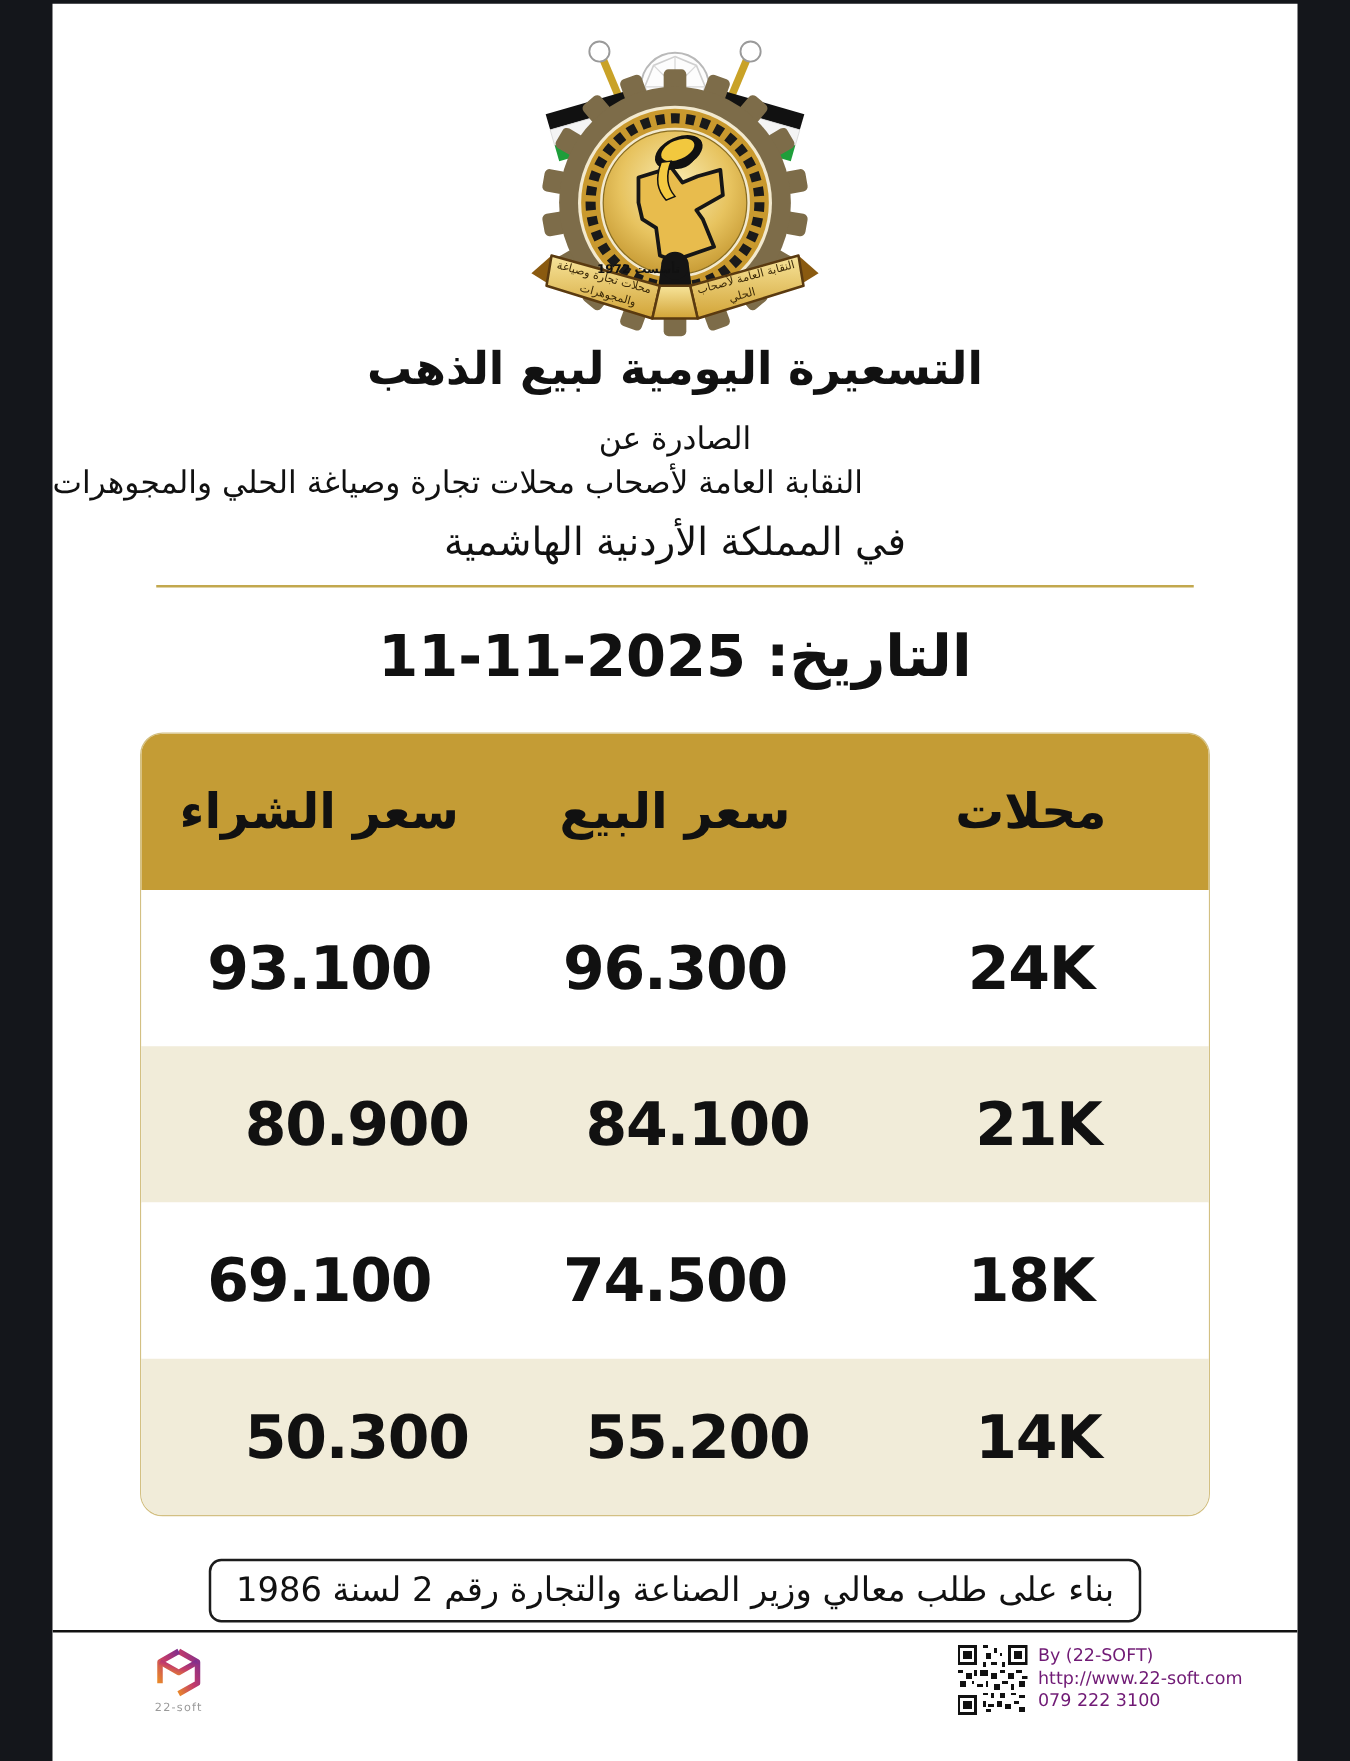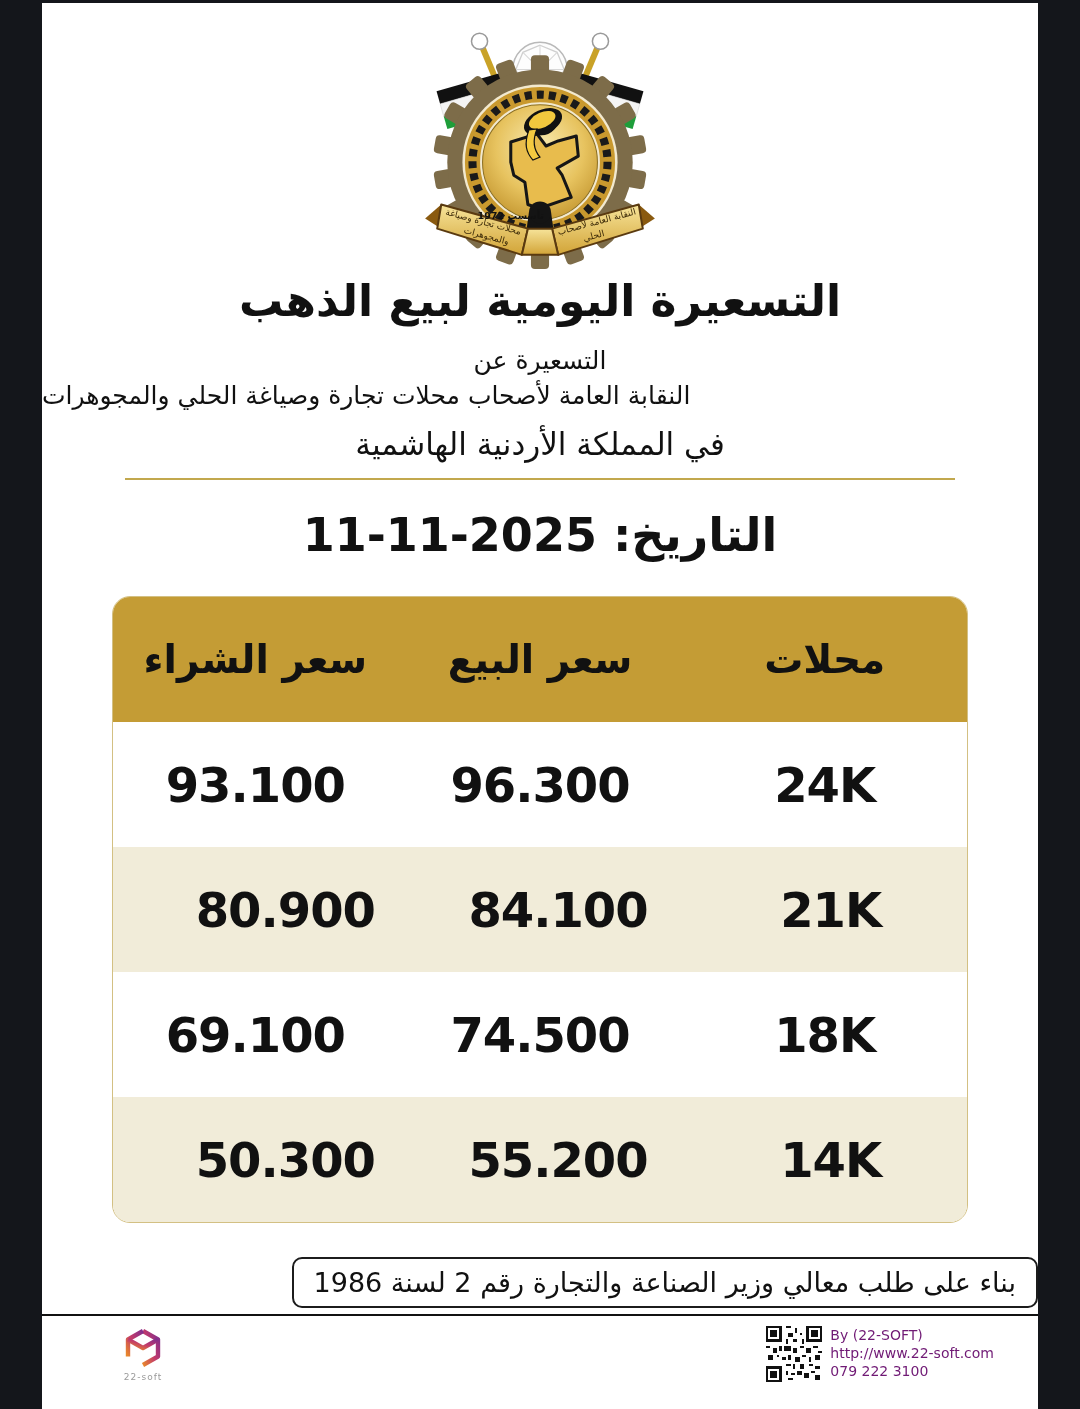--- a/index.html
+++ b/index.html
@@ -12,21 +12,21 @@
   }
   .page {
     width:996px; min-height:1406px;
     margin:0 auto;
     background:#ffffff;
     color:#111;
     overflow:hidden;
   }
   .logo-wrap { padding-top:12px; height:268px; display:flex; justify-content:center; }
   .doc-title {
-    text-align:center; font-size:44px; font-weight:bold;
+    text-align:center; font-size:36px; font-weight:bold;
     margin-top:4px; direction:rtl;
   }
   .issued-by { text-align:center; font-size:25px; margin-top:20px; direction:rtl; }
   .issuer   { text-align:left; font-size:25px; margin-top:6px; direction:rtl; }
   .country  { text-align:center; font-size:31px; margin-top:16px; direction:rtl; }
   .gold-sep { width:830px; height:2px; background:#C2A84E; margin:16px auto 0 auto; }
   .date-line {
     margin-top:28px; text-align:center; direction:rtl;
     font-size:46px; font-weight:bold;
   }
@@ -38,21 +38,21 @@
     overflow:hidden;
   }
   .t-row { display:flex; height:125px; align-items:center; }
   .t-head { background:#C49C35; }
   .t-cell { flex:1; text-align:center; }
   .t-head .t-cell { font-size:39px; font-weight:bold; direction:rtl; }
   .t-body-row .t-cell { font-size:48px; font-weight:bold; letter-spacing:-1px; }
   .row-white { background:#ffffff; }
   .row-cream { background:#F1ECD9;padding-left:36px; }
 
-  .note-wrap { display:flex; justify-content:flex-end; margin-top:34px; }
+  .note-wrap { display:flex; justify-content:center; margin-top:34px; }
   .note-box {
     border:2px solid #1c1c1c; border-radius:10px;
     padding:8px 20px; font-size:27px; direction:rtl;
   }
   .footer-hr { width:100%; height:2px; background:#111; margin-top:6px; }
   .page-footer {
     display:flex; justify-content:space-between; align-items:flex-start;
     padding:10px 44px 0 78px; height:66px;
   }
   .brand-block { text-align:center; }
@@ -157,21 +157,21 @@
         <text transform="translate(73,208) rotate(15)" font-size="9" text-anchor="middle" fill="#3c2a08" direction="rtl">محلات تجارة وصياغة</text>
         <text transform="translate(76,222) rotate(15)" font-size="9" text-anchor="middle" fill="#3c2a08" direction="rtl">والمجوهرات</text>
         <text transform="translate(187,208) rotate(-15)" font-size="9" text-anchor="middle" fill="#3c2a08" direction="rtl">النقابة العامة لأصحاب</text>
         <text transform="translate(184,222) rotate(-15)" font-size="9" text-anchor="middle" fill="#3c2a08" direction="rtl">الحلي</text>
         <text x="101" y="202" font-size="9.5" text-anchor="middle" fill="#111" font-weight="bold" direction="rtl">تأسست 1972</text>
       </g>
     </svg>
   </div>
 
   <div class="doc-title">التسعيرة اليومية لبيع الذهب</div>
-  <div class="issued-by">التسعيرة عن</div>
+  <div class="issued-by">الصادرة عن</div>
   <div class="issuer">النقابة العامة لأصحاب محلات تجارة وصياغة الحلي والمجوهرات</div>
   <div class="country">في المملكة الأردنية الهاشمية</div>
   <div class="gold-sep"></div>
 
   <div class="date-line">
     <span>التاريخ:</span>
     <span class="dval">11-11-2025</span>
   </div>
 
   <div class="price-table">

